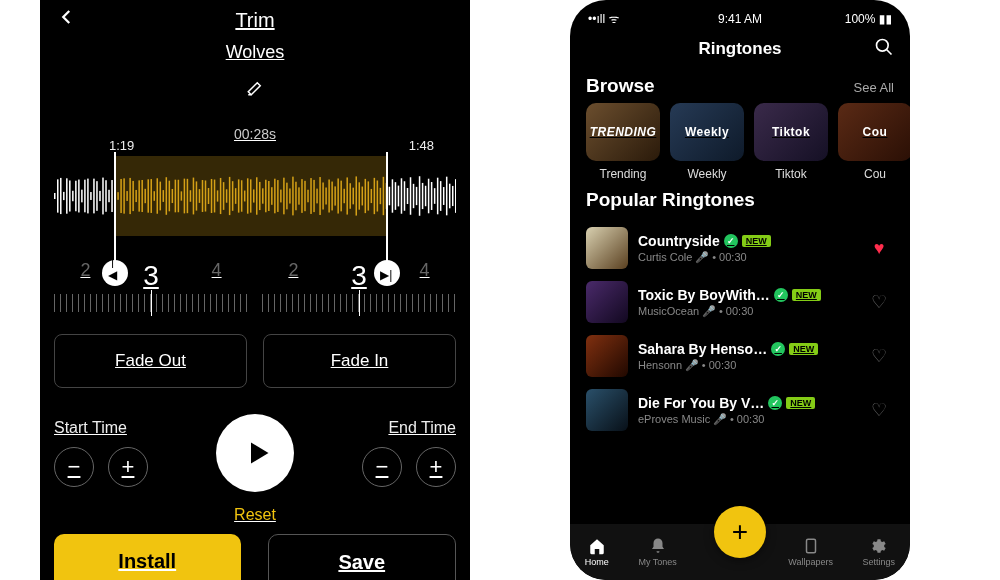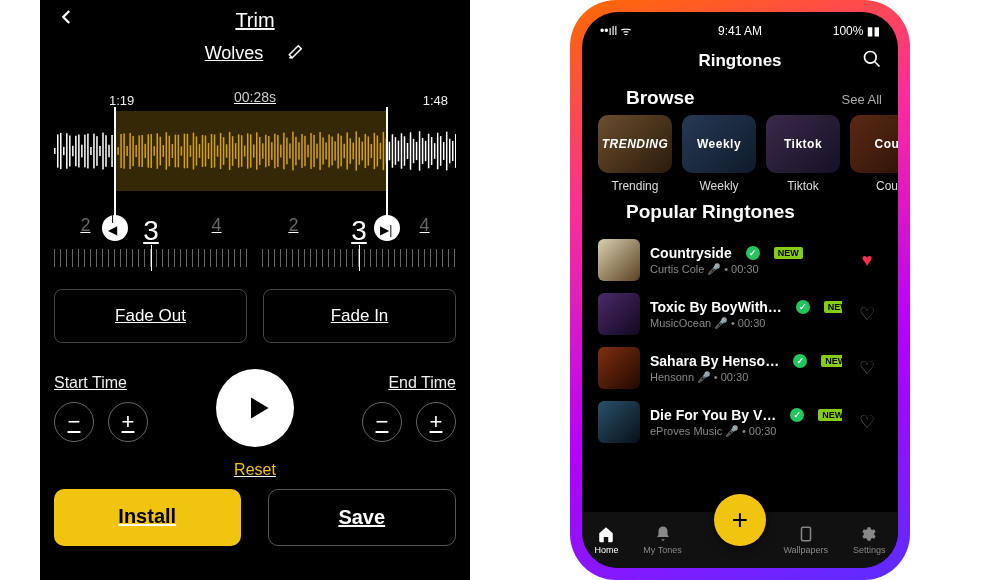--- a/index.html
+++ b/index.html
@@ -13,28 +13,28 @@
     color: #fff;
     position: relative;
     overflow: hidden;
     padding: 0 14px;
     margin-left: 40px;
     text-decoration: underline;
   }
   .hdr { display: flex; align-items: center; justify-content: center; height: 40px; position: relative; }
   .hdr .back { position: absolute; left: 4px; top: 8px; }
   .hdr-title { font-size: 20px; font-weight: 500; }
-  .songrow { display: flex; align-items: center; justify-content: center; gap: 24px; margin-top: 2px; }
+  .songrow { display: flex; align-items: center; justify-content: center; gap: 16px; margin-top: 2px; flex-direction: column; }
   .songrow span { font-size: 18px; }
   .duration { text-align: center; font-size: 14px; color: #ccc; margin-top: 24px; }
 
-  .wave-wrap { position: relative; height: 68px; margin-top: 6px; text-align: center; }
+  .wave-wrap { position: relative; height: 68px; margin-top: 14px; text-align: center; }
   .wave-labels { position: absolute; top: -18px; left: 0; right: 0; font-size: 13px; color: #eee; }
   .wave-labels .ws { position: absolute; left: 55px; }
-  .wave-labels .we { position: absolute; right: 8px; }
+  .wave-labels .we { position: absolute; right: 22px; }
   .wave-svg { width: 100%; height: 80px; }
   .handle { position: absolute; top: -4px; width: 2px; height: 120px; background: #fff; }
   .handle::after { content: ""; position: absolute; bottom: -14px; left: -12px; width: 26px; height: 26px; border-radius: 50%; background: #fff; }
   .handle.h1 { left: 60px; }
   .handle.h2 { left: 332px; }
   .handleicon { position: absolute; bottom: -10px; left: -6px; font-size: 12px; color: #000; z-index: 2; }
 
   .rulers { display: flex; justify-content: space-between; margin-top: 36px; gap: 14px; }
   .ruler { flex: 1; text-align: center; }
   .ruler .nums { display: flex; justify-content: space-around; font-size: 18px; color: #666; }
@@ -60,55 +60,56 @@
   .bottom-row { display: flex; gap: 14px; margin-top: 10px; }
   .btn-install { flex: 1; background: #f1c40f; color: #000; font-weight: 700; font-size: 20px; border-radius: 10px; padding: 16px 0; text-align: center; }
   .btn-save { flex: 1; border: 1px solid #555; color: #fff; font-weight: 600; font-size: 20px; border-radius: 10px; padding: 16px 0; text-align: center; margin-left: 13px; }
 
   
   .phone-right-wrap {
     width: 340px;
     height: 580px;
     margin-left: 100px;
     border-radius: 46px;
-    padding: 12px;
+    padding: 0;
     background: linear-gradient(160deg,#ff6a00 0%,#ff2d95 30%,#b400ff 65%,#5b2dff 100%);
     position: relative;
+    text-decoration: underline;
   }
   .phone-right {
     width: 100%; height: 100%; background: #000; border-radius: 36px; overflow: hidden; color: #fff; position: relative;
   }
   .statusbar { display: flex; justify-content: space-between; align-items: center; padding: 10px 18px 0; font-size: 12px; }
   .statusbar .mid { position:absolute; left:0; right:0; text-align:center; }
   .titlebar { display: flex; align-items: center; justify-content: center; position: relative; height: 36px; margin-top: 4px; }
   .titlebar .t { font-size: 17px; font-weight: 600; }
   .titlebar .search { position: absolute; right: 16px; }
 
   .section-row { display: flex; justify-content: space-between; align-items: baseline; padding: 8px 16px 6px; }
-  .section-row .h { font-size: 19px; font-weight: 700; margin-left: 28px; }
+  .section-row .h { font-size: 19px; font-weight: 700; }
   .section-row .more { font-size: 13px; color: #aaa; }
 
   .cats { display: flex; gap: 10px; padding: 0 0 0 16px; overflow: hidden; }
   .cat { width: 74px; flex: 0 0 74px; text-align: center; }
   .cat .thumb { width: 74px; height: 58px; border-radius: 10px; background: linear-gradient(135deg,#3a3a3a,#111); display: flex; align-items: center; justify-content: center; font-weight: 800; font-size: 12px; color:#fff; letter-spacing:.5px; }
   .cat .thumb.t0 { background: linear-gradient(135deg,#6b4e2e,#2a1a0a); font-style:italic; }
   .cat .thumb.t1 { background: linear-gradient(135deg,#263a55,#0e1a2a); }
   .cat .thumb.t2 { background: linear-gradient(135deg,#3a2a4a,#151025); }
   .cat .thumb.t3 { background: linear-gradient(135deg,#5a2a15,#2a0f05); }
   .cat .cl { font-size: 12px; color: #ddd; margin-top: 6px; }
 
   .list { padding: 4px 12px 0; }
   .row { display: flex; align-items: center; gap: 10px; padding: 6px 4px; }
   .art { width: 42px; height: 42px; border-radius: 6px; background: linear-gradient(135deg,#444,#111); flex:0 0 42px; }
   .art.a0{background:linear-gradient(135deg,#d8d0b0,#5a4020);}
   .art.a1{background:linear-gradient(135deg,#4a2a6a,#120820);}
   .art.a2{background:linear-gradient(135deg,#803010,#200800);}
   .art.a3{background:linear-gradient(135deg,#2a506a,#081018);}
   .meta { flex: 1; min-width: 0; }
-  .meta .t1 { display: flex; align-items: center; gap: 14px; font-size: 14px; font-weight: 600; white-space: nowrap; overflow: hidden; text-overflow: ellipsis; }
+  .meta .t1 { display: flex; align-items: center; gap: 4px; font-size: 14px; font-weight: 600; white-space: nowrap; overflow: hidden; text-overflow: ellipsis; }
   .badge-v { width: 14px; height: 14px; background:#22c55e; border-radius:50%; display:inline-flex; align-items:center; justify-content:center; font-size:9px; color:#fff; flex:0 0 14px;}
   .badge-n { background:#84cc16; color:#000; font-size:9px; font-weight:800; padding:1px 4px; border-radius:2px; flex:0 0 auto;}
   .meta .t2 { font-size: 11px; color: #888; margin-top: 2px; white-space: nowrap; overflow: hidden; text-overflow: ellipsis; }
   .heart { width: 30px; text-align: center; font-size: 18px; color: #666; }
   .heart.on { color: #ff2d4d; }
 
   .tabbar { position: absolute; bottom: 0; left: 0; right: 0; height: 56px; background: #111; display: flex; justify-content: space-around; align-items: center; border-bottom-left-radius:36px; border-bottom-right-radius:36px;}
   .tab { display: flex; flex-direction: column; align-items: center; font-size: 9px; color: #888; gap: 2px; }
   .tab.active { color: #fff; }
   .fab { position: absolute; bottom: 22px; left: 50%; transform: translateX(-50%); width: 52px; height: 52px; border-radius: 50%; background: #f1c40f; display: flex; align-items: center; justify-content: center; font-size: 28px; color: #000; font-weight: 300; box-shadow: 0 2px 10px rgba(0,0,0,.5);}

